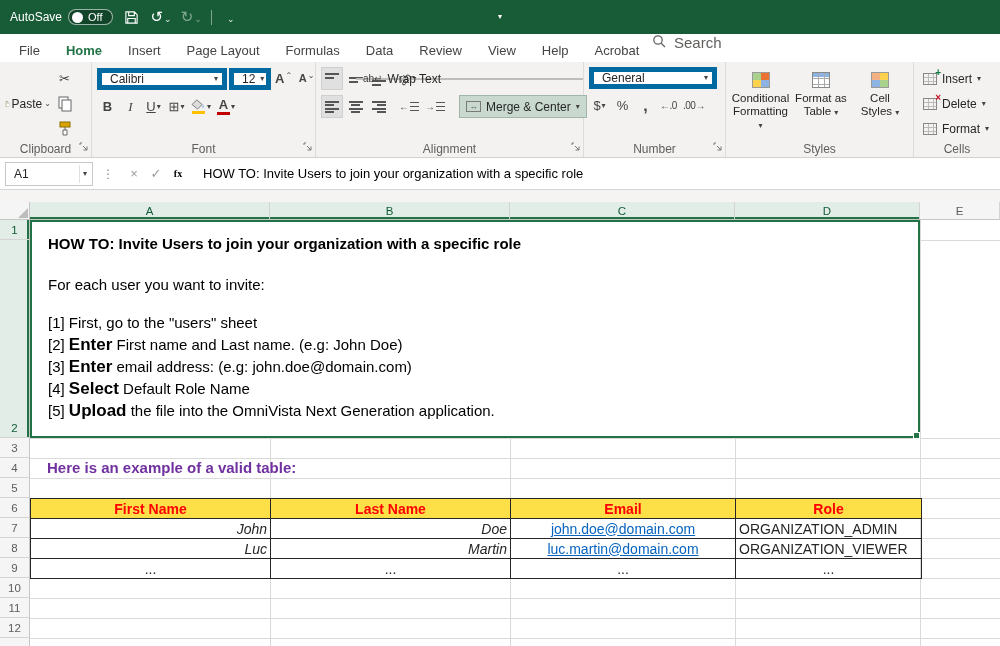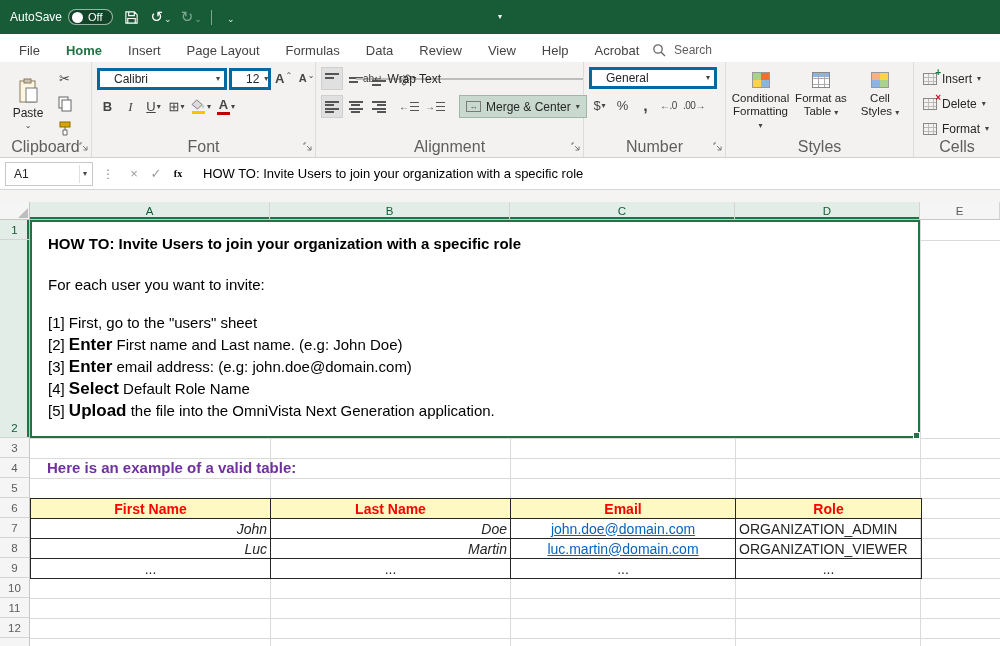--- a/index.html
+++ b/index.html
@@ -15,35 +15,35 @@
   .qchev{font-size:9px;opacity:.9;margin-top:4px}
   .dim{opacity:.45}
   .qsep{width:1px;height:15px;background:rgba(255,255,255,.45)}
   #doc-title{position:absolute;left:50%;top:0;transform:translateX(-50%);height:34px;display:flex;align-items:center;gap:7px;font-size:12.5px;white-space:nowrap}
   #doc-title .dd{color:#fff}
 
   
   #tabsrow{position:absolute;top:34px;left:0;right:0;height:28px;background:#fff;display:flex;align-items:stretch;padding-left:6px}
   .tab{padding:16px 13px;display:flex;align-items:center;font-size:13px;color:#444;cursor:pointer;white-space:nowrap}
   .tab.active{color:#217346;font-weight:700;box-shadow:inset 0 -3px 0 #217346}
-  #searchbox{position:absolute;left:652px;top:0;height:32px;display:flex;align-items:center;gap:8px;color:#605e5c;font-size:12px;cursor:text}
+  #searchbox{position:absolute;left:652px;top:0;height:32px;display:flex;align-items:flex-start;gap:8px;color:#605e5c;font-size:15px;cursor:text}
 
   
   #ribbon{position:absolute;top:62px;left:0;right:0;height:96px;background:#f3f2f1;border-bottom:1px solid #d1d1d1;display:flex}
   .group{position:relative;border-right:1px solid #dcdcdc;padding:5px 5px 16px 5px;display:flex;gap:3px}
-  .glabel{position:absolute;bottom:1px;left:0;right:0;text-align:center;font-size:16px;color:#605e5c;white-space:nowrap}
+  .glabel{position:absolute;bottom:1px;left:0;right:0;text-align:center;font-size:12px;color:#605e5c;white-space:nowrap}
   .launcher{position:absolute;bottom:3px;right:3px;cursor:pointer}
   .col{display:flex;flex-direction:column;gap:5px}
   .rrow{display:flex;align-items:center;gap:2px}
   .ibtn{height:23px;min-width:21px;padding:0 2px;display:flex;align-items:center;justify-content:center;color:#444;font-size:13px;cursor:pointer;gap:1px}
   .ibtn.mini-hl{background:#e0e0e0;border:1px solid #cfcfcf}
-  .combo{background:#fff;border:3px solid #0369a1;height:22px;display:flex;align-items:center;padding:0 4px 0 14px;font-size:12px;color:#262626;gap:5px;cursor:pointer}
+  .combo{background:#fff;border:5px solid #0369a1;height:22px;display:flex;align-items:center;padding:0 4px 0 8px;font-size:12px;color:#262626;gap:5px;cursor:pointer}
   .combo .flex1{flex:1}
   .dd{font-size:8px;color:#444;line-height:1}
-  #paste{width:46px;display:flex;flex-direction:column;align-items:center;justify-content:center;gap:2px;font-size:12px;color:#262626;cursor:pointer}
+  #paste{width:46px;display:flex;flex-direction:row;align-items:center;justify-content:center;gap:2px;font-size:12px;color:#262626;cursor:pointer}
   .bB{font-weight:700}
   .iI{font-style:italic;font-family:"Liberation Serif",serif}
   .uU{text-decoration:underline}
   .stack{display:flex;flex-direction:column;align-items:center;gap:1px;line-height:1}
   .cbar{width:13px;height:3px}
   .bar-y{background:#FFC000}
   .bar-r{background:#C00000}
   .bigA{font-size:13px;font-weight:700;line-height:1}
   .caret{font-size:8px;line-height:1;margin-top:-6px}
   .orient{display:inline-block;transform:rotate(-45deg);font-size:11px;color:#444}
@@ -104,21 +104,21 @@
   #note .t{font-weight:700;line-height:20px;margin-bottom:21px;white-space:nowrap}
   #note .i{line-height:20px;margin-bottom:17px}
   .step{line-height:22px;white-space:pre-wrap}
   .step b{font-size:17px}
   #handle{position:absolute;right:24px;top:212px;width:7px;height:7px;background:#217346;border:1px solid #fff}
 
   #caption{position:absolute;left:47px;top:238px;height:20px;line-height:20px;font-weight:700;color:#7030A0;font-size:15px;white-space:nowrap;cursor:cell}
 
   #extable{position:absolute;left:30px;top:278px;border-collapse:collapse;table-layout:fixed;cursor:cell}
   #extable th,#extable td{border:1px solid #262626;height:20px;padding:0 3px;font-size:14px;overflow:hidden;white-space:nowrap}
-  #extable th{background:#fef9c3;color:#FF0000;font-weight:700;text-align:center}
+  #extable th{background:#fde047;color:#FF0000;font-weight:700;text-align:center}
   td.nm{font-style:italic;text-align:right}
   td.em{text-align:center}
   td.em span{color:#0563C1;text-decoration:underline;cursor:pointer}
   td.rl{text-align:left}
   tr.dots td{text-align:center;font-style:normal}
 </style>
 </head>
 <body>
 
 <div id="titlebar">

